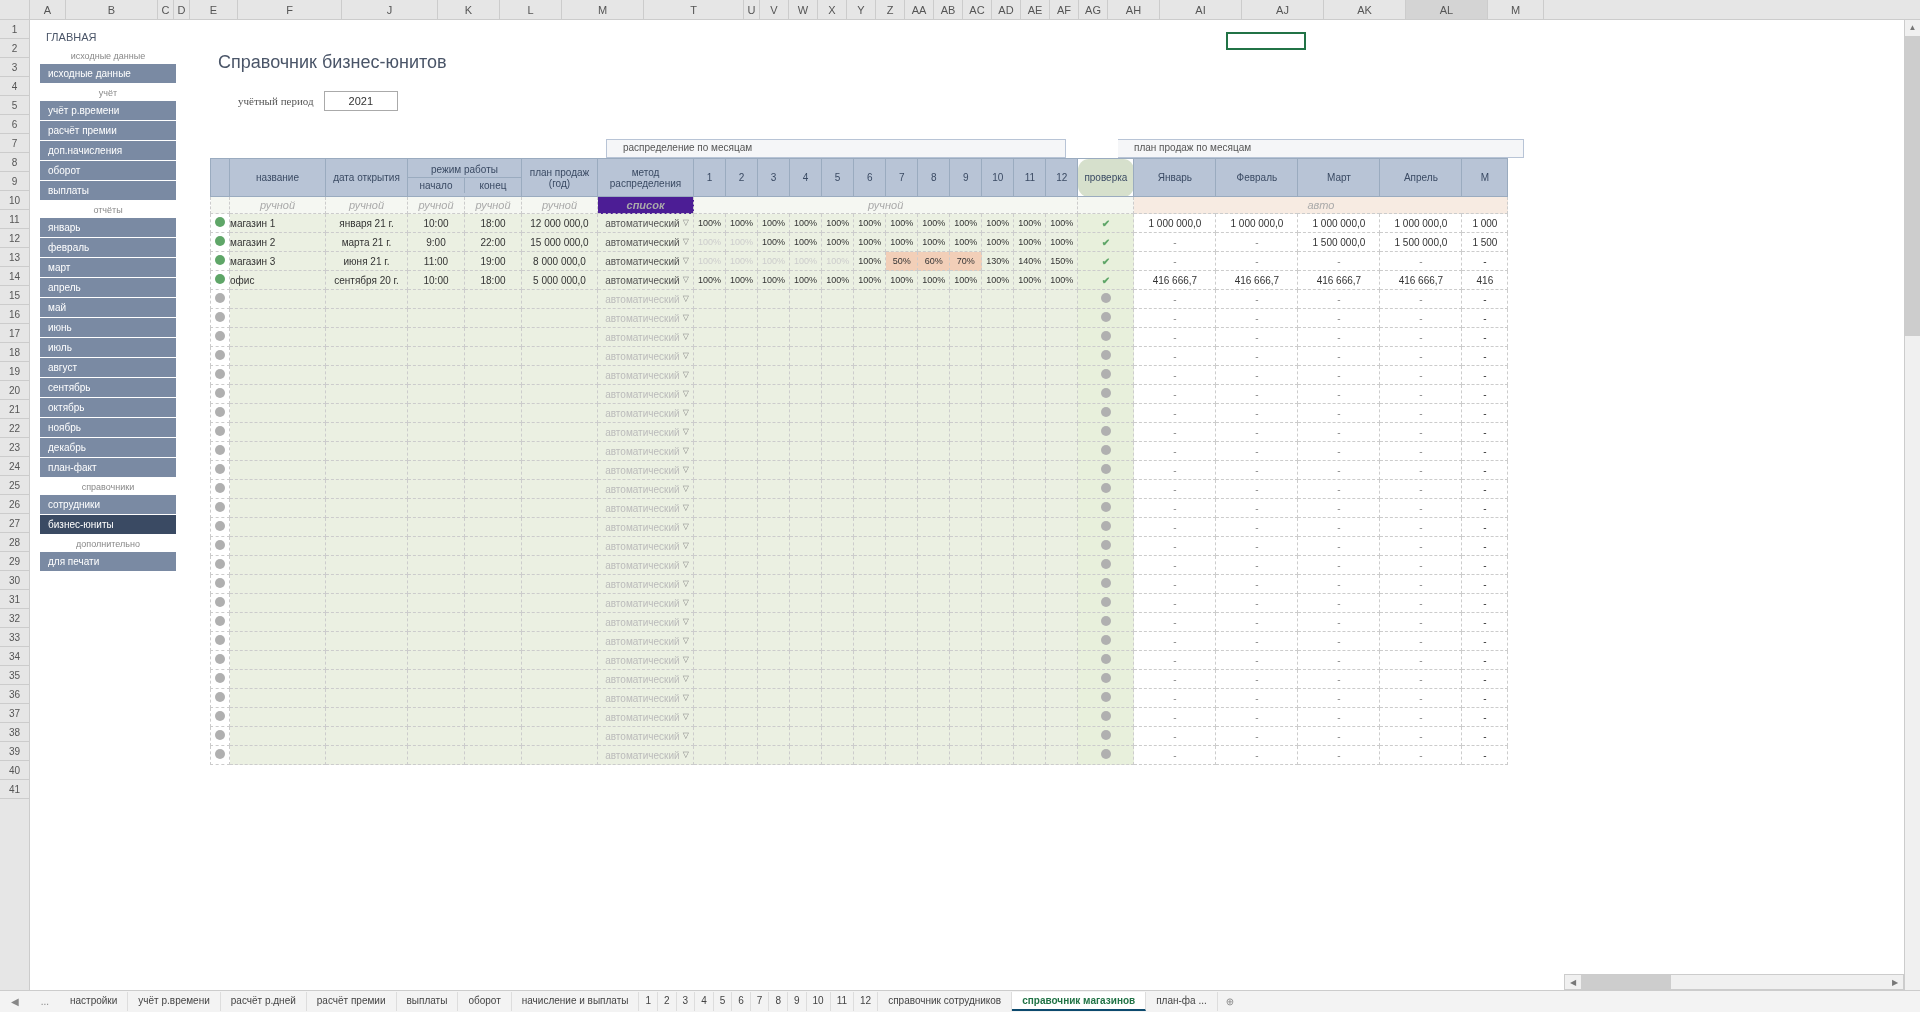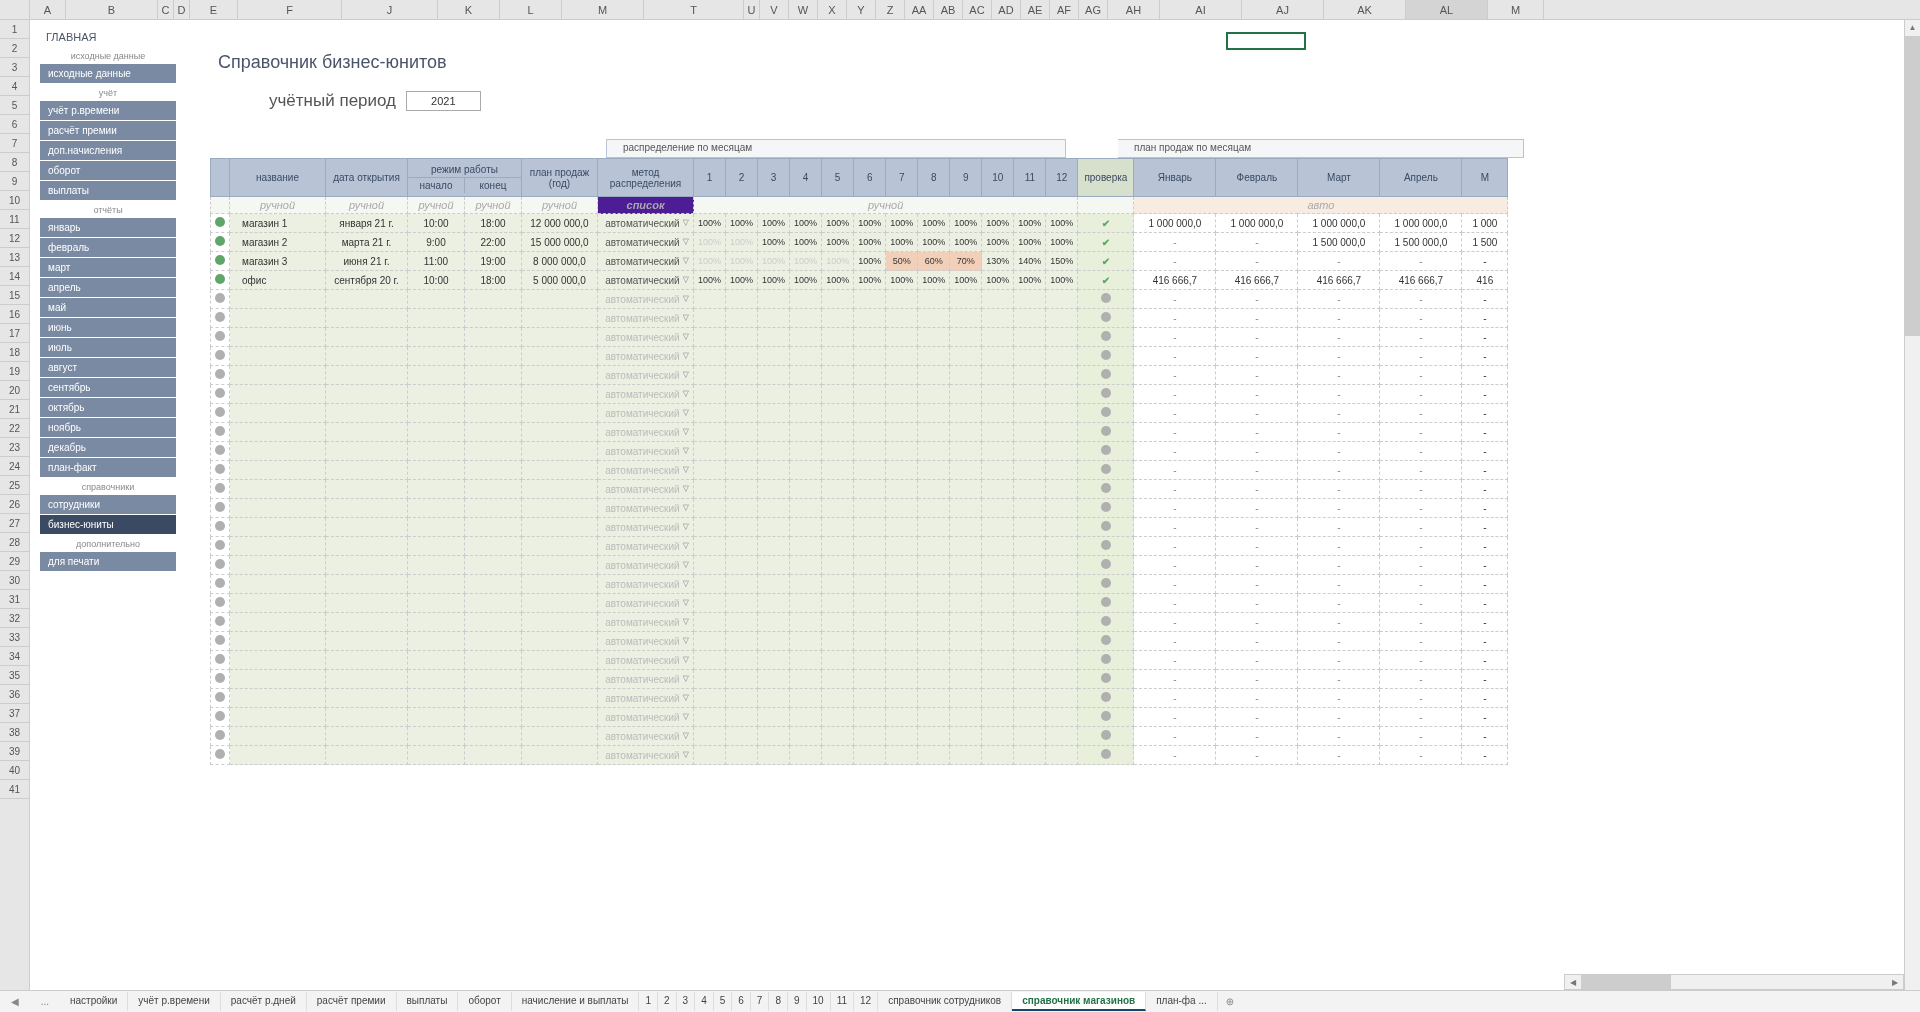--- a/index.html
+++ b/index.html
@@ -14,34 +14,34 @@
 .row-gutter .rh { height: 19px; text-align: center; font-size: 10px; color: #555; border-bottom: 1px solid #ccc; line-height: 19px; }
 .sheet { flex: 1; position: relative; background: #fff; }
 .sidebar { position: absolute; left: 10px; top: 7px; width: 136px; }
 .sidebar .home { font-size: 11px; color: #4a5568; padding: 4px 6px; font-weight: 500; }
 .sidebar .section-label { font-size: 9px; color: #888; text-align: center; padding: 4px 0 2px; }
 .sidebar .btn { background: #7a8aa3; color: #fff; font-size: 10px; padding: 4px 8px; margin: 1px 0; cursor: pointer; border-radius: 0; }
 .sidebar .btn.active { background: #3a4a63; }
 .content { position: absolute; left: 180px; top: 7px; right: 0; }
 .title { font-size: 18px; color: #4a5568; font-weight: 400; margin: 25px 0 18px 8px; }
 .period-row { display: flex; align-items: center; margin-bottom: 28px; }
-.period-label { font-size: 17px; color: #555; margin-right: 10px; margin-left: 59px; }
+.period-label { font-size: 11px; color: #555; margin-right: 10px; margin-left: 28px; font-family: Liberation Serif, serif; }
 .period-val { border: 1px solid #aaa; padding: 3px 24px; background: #fff; font-size: 11px; }
 .table-wrap { position: relative; }
 .group-headers { display: flex; height: 19px; }
 .gh-spacer { width: 396px; }
 .gh { border: 1px solid #b8c4d6; background: #f5f6f8; font-size: 10px; color: #555; text-align: left; padding: 2px 16px; }
 .gh.dist { width: 460px; }
 .sep-col { width: 52px; }
 .gh.plan { width: 406px; border-left: none; }
 table { border-collapse: collapse; }
 th { background: #b8c4d6; color: #3a4a63; font-weight: 400; font-size: 10px; border: 1px solid #9aabbf; padding: 3px 6px; text-align: center; height: 38px; }
 th.proverka { background: #d6e0cc; }
 td { border: 1px dashed #ccc; font-size: 10px; padding: 2px 4px; text-align: center; height: 19px; }
-td.name { text-align: left; padding-left: 12px; background: #ebf0e2; margin-left: 16px; }
+td.name { text-align: left; padding-left: 0; background: #ebf0e2; margin-left: 16px; }
 td.date { background: #ebf0e2; }
 td.time { background: #ebf0e2; }
 td.plan-god { background: #ebf0e2; }
 td.method { background: #ebf0e2; color: #555; }
 td.method .dd { float: right; color: #888; font-size: 8px; }
 td.method.empty { color: #bbb; }
 td.pct { background: #ebf0e2; font-size: 9px; }
 td.pct.faded { color: #ccc; }
 td.pct.low { background: #f2cfb8; }
 td.check { background: #e8f0dc; }
@@ -218,21 +218,21 @@
                   <th style="width: 29px;">3</th>
                   <th style="width: 29px;">4</th>
                   <th style="width: 29px;">5</th>
                   <th style="width: 29px;">6</th>
                   <th style="width: 29px;">7</th>
                   <th style="width: 29px;">8</th>
                   <th style="width: 29px;">9</th>
                   <th style="width: 29px;">10</th>
                   <th style="width: 29px;">11</th>
                   <th style="width: 29px;">12</th>
-                <th style="width:52px;" class="proverka">проверка</th>
+                <th style="width:52px;border-radius:11px;" class="proverka">проверка</th>
                 <th style="width: 82px;">Январь</th>
                   <th style="width: 82px;">Февраль</th>
                   <th style="width: 82px;">Март</th>
                   <th style="width: 82px;">Апрель</th>
                 <th style="width:46px;">М</th>
               </tr>
               <tr class="mode" id="mode-row">
                   <td colspan="1"></td>
                   <td>ручной</td>
                   <td>ручной</td>

